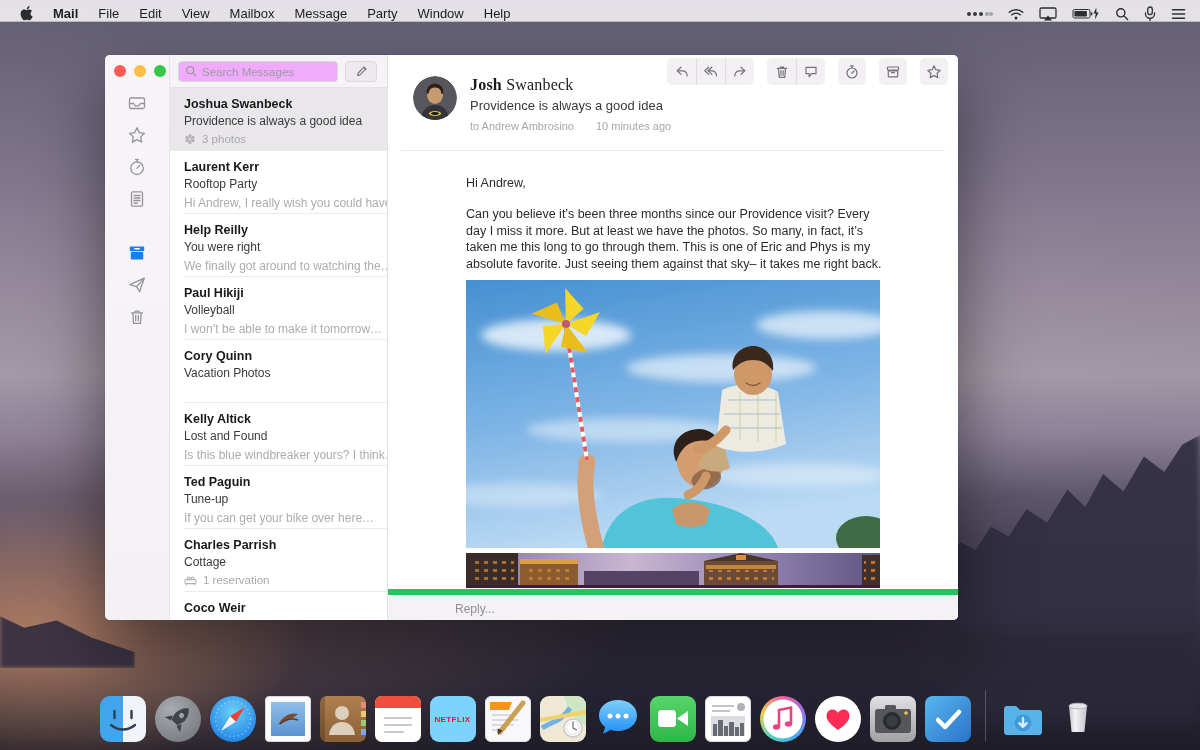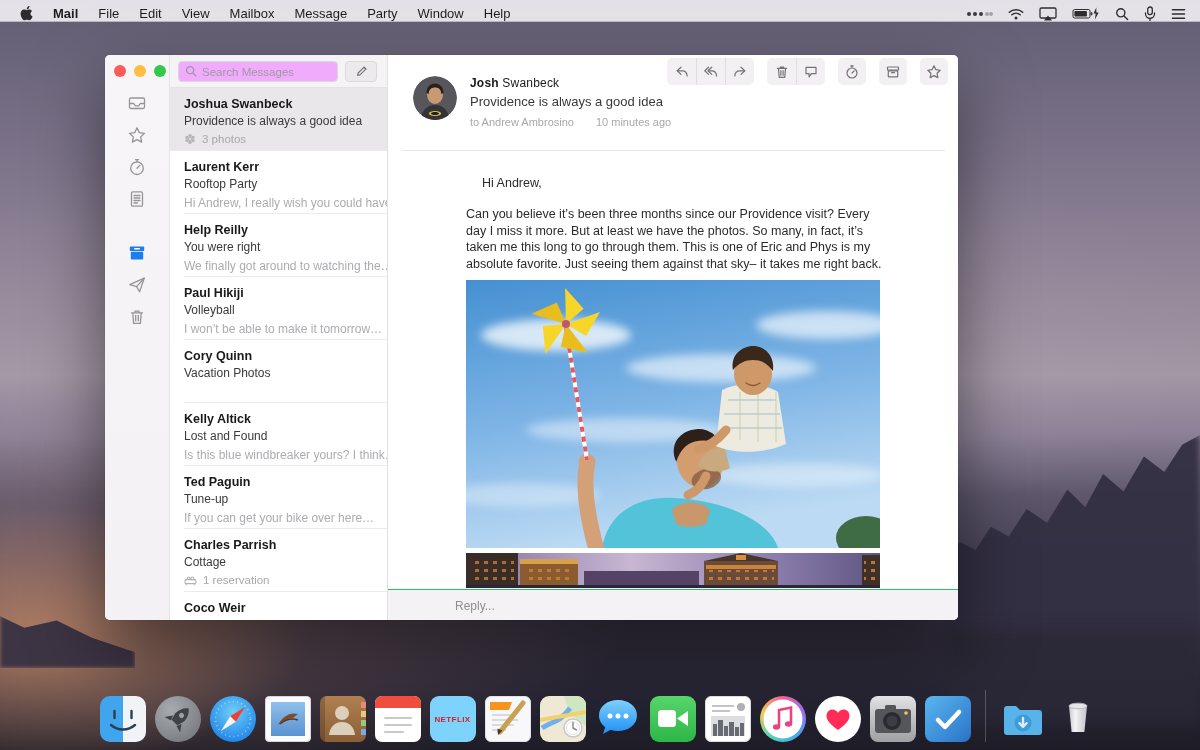--- a/index.html
+++ b/index.html
@@ -66,35 +66,35 @@
   .pane { position:absolute; left:283px; top:0; right:0; bottom:0; background:#fff; }
   .toolbar { position:absolute; top:3px; right:10px; display:flex; align-items:center; gap:13px; }
   .tgroup { display:flex; background:#f2f0f2; border-radius:5px; }
   .tbtn { width:29px; height:27px; display:flex; align-items:center; justify-content:center; color:#747278; }
   .tgroup .tbtn + .tbtn { border-left:1px solid #dfdddf; }
   .tbtn.single { background:#f2f0f2; border-radius:5px; width:28px; }
   .tbtn svg { fill:none; stroke:currentColor; stroke-width:1.2; stroke-linecap:round; stroke-linejoin:round; display:block; }
 
   .msg-header { position:absolute; top:21px; left:25px; display:flex; gap:13px; }
   .avatar { width:44px; height:44px; border-radius:50%; overflow:hidden; flex:none; }
-  .hname { font-size:12px; color:#1a1a1c; letter-spacing:.2px; }
+  .hname { font-size:16px; color:#1a1a1c; letter-spacing:.2px;font-family:Liberation Serif, serif; }
   .hname .fn { font-weight:700; } .hname .ln { font-weight:300; }
   .hsub { font-size:13px; color:#39393b; margin-top:4px; }
   .hmeta { font-size:11px; color:#a9a7ab; margin-top:7px; display:flex; gap:22px; }
   .hdr-divider { position:absolute; top:95px; left:13px; right:13px; height:1px; background:#e9e7e9; }
 
   .bodytext { position:absolute; top:120px; left:78px; width:418px; font-size:12.5px; color:#2b2b2d; }
-  .bodytext .greet { line-height:16px;margin-left:16px; }
+  .bodytext .greet { line-height:16px; }
   .bodytext .para { margin-top:15px; line-height:16.5px; }
 
   .photo1 { position:absolute; top:225px; left:78px; width:414px; height:268px; overflow:hidden; }
   .photo2 { position:absolute; top:498px; left:78px; width:414px; height:35px; overflow:hidden; }
   .photo1 svg, .photo2 svg { display:block; }
 
-  .replybar { position:absolute; left:0; right:0; top:534px; height:33px; background:#f4f2f4; border-top:1px solid #22c55e; display:flex; align-items:center; }
+  .replybar { position:absolute; left:0; right:0; top:534px; height:33px; background:#f4f2f4; border-top:6px solid #22c55e; display:flex; align-items:center; }
   .replybar input { border:none; outline:none; background:transparent; margin-left:67px; width:400px; font-size:12px; font-family:inherit; color:#4a4a4c; }
   .replybar input::placeholder { color:#908e92; }
 
   
   .dock { position:absolute; bottom:0; left:0; right:0; height:64px; display:flex; align-items:flex-end; justify-content:center; gap:9px; padding-bottom:8px; z-index:40; }
   .dk { width:46px; height:46px; border-radius:10px; position:relative; flex:none; overflow:hidden; }
   .dk.nobg { overflow:visible; border-radius:0; }
   .dk svg { display:block; position:absolute; left:0; top:0; }
   .dock-sep { width:1px; height:52px; background:rgba(255,255,255,.22); margin:0 5px; flex:none; }
   .netflix-label { position:absolute; inset:0; display:flex; align-items:center; justify-content:center; font-size:8px; font-weight:700; letter-spacing:.4px; color:#d81f26; }

